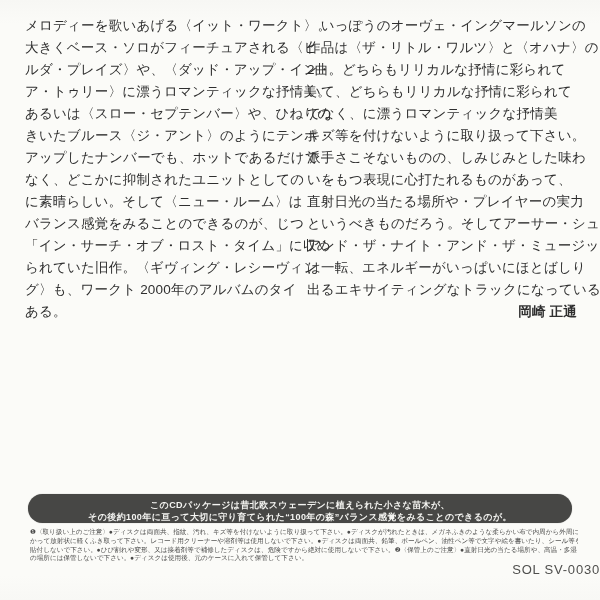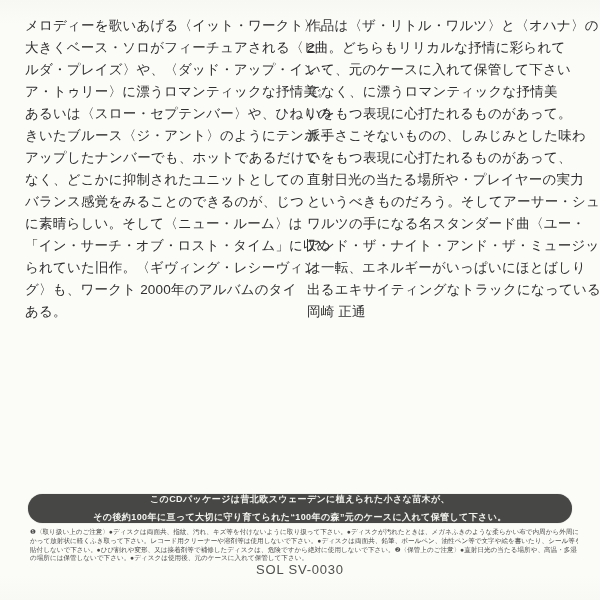--- a/index.html
+++ b/index.html
@@ -26,36 +26,36 @@
   .col-right { left: 307px; width: 280px; }
   .line {
     font-size: 13.5px;
     line-height: 22px;
     height: 22px;
     white-space: nowrap;
     letter-spacing: 0.2px;
     color: #2f2f2f;
   }
   .signature {
-    text-align: left;
+    text-align: right;
     padding-right: 10px;
-    font-weight: normal;
+    font-weight: bold;
   }
   .banner {
     position: absolute;
     left: 28px;
     right: 28px;
     top: 494px;
     height: 29px;
     border-radius: 15px;
     background: #474745;
     color: #f4f4f1;
     display: flex;
     flex-direction: column;
-    justify-content: space-between;
+    justify-content: flex-end;
     text-align: center;
     box-shadow: 0 0 1px rgba(0,0,0,0.4);
   }
   .banner-line {
     font-size: 9px;
     line-height: 11.5px;
     font-weight: bold;
     letter-spacing: 0.4px;
     white-space: nowrap;
   }
@@ -71,68 +71,68 @@
     color: #4b4b4a;
     white-space: nowrap;
     overflow: hidden;
     letter-spacing: 0px;
   }
   .catalog {
     position: absolute;
     left: 0;
     right: 0;
     top: 562px;
-    text-align: center;
+    text-align: right;
     font-size: 13px;
     letter-spacing: 0.8px;
     color: #4f4f4d;
   }
 </style>
 </head>
 <body>
 
 <div class="page">
 
   <div class="col col-left">
     <div class="line">メロディーを歌いあげる〈イット・ワークト〉。</div>
     <div class="line">大きくベース・ソロがフィーチュアされる〈ヒ</div>
     <div class="line">ルダ・プレイズ〉や、〈ダッド・アップ・イン・</div>
     <div class="line">ア・トゥリー〉に漂うロマンティックな抒情美。</div>
     <div class="line">あるいは〈スロー・セプテンバー〉や、ひねりの</div>
     <div class="line">きいたブルース〈ジ・アント〉のようにテンポ・</div>
     <div class="line">アップしたナンバーでも、ホットであるだけで</div>
     <div class="line">なく、どこかに抑制されたユニットとしての</div>
+    <div class="line">に素晴らしい。そして〈ニュー・ルーム〉は</div>
     <div class="line">バランス感覚をみることのできるのが、じつ</div>
-    <div class="line">に素晴らしい。そして〈ニュー・ルーム〉は</div>
     <div class="line">「イン・サーチ・オブ・ロスト・タイム」に収め</div>
     <div class="line">られていた旧作。〈ギヴィング・レシーヴィン</div>
     <div class="line">グ〉も、ワークト 2000年のアルバムのタイ</div>
     <div class="line">ある。</div>
   </div>
 
   <div class="col col-right">
+    <div class="line">　いっぽうのオーヴェ・イングマールソンの</div>
     <div class="line">作品は〈ザ・リトル・ワルツ〉と〈オハナ〉の</div>
     <div class="line">2曲。どちらもリリカルな抒情に彩られて</div>
-    <div class="line">いて、元のケースに入れて保管して下さい</div>
+    <div class="line">いて、どちらもリリカルな抒情に彩られて</div>
     <div class="line">でなく、に漂うロマンティックな抒情美</div>
-    <div class="line">いをもつ表現に心打たれるものがあって。</div>
+    <div class="line">キズ等を付けないように取り扱って下さい。</div>
     <div class="line">派手さこそないものの、しみじみとした味わ</div>
     <div class="line">いをもつ表現に心打たれるものがあって、</div>
     <div class="line">直射日光の当たる場所や・プレイヤーの実力</div>
     <div class="line">というべきものだろう。そしてアーサー・シュ</div>
-    <div class="line">ワルツの手になる名スタンダード曲〈ユー・</div>
     <div class="line">アンド・ザ・ナイト・アンド・ザ・ミュージック〉</div>
     <div class="line">は一転、エネルギーがいっぱいにほとばしり</div>
     <div class="line">出るエキサイティングなトラックになっている。</div>
     <div class="line signature">岡崎 正通</div>
   </div>
 
   <div class="banner">
     <div class="banner-line">このCDパッケージは昔北欧スウェーデンに植えられた小さな苗木が、</div>
-    <div class="banner-line">その後約100年に亘って大切に守り育てられた“100年の森”元のケースに入れて保管して下さい。</div>
+    <div class="banner-line">その後約100年に亘って大切に守り育てられた“100年の森”バランス感覚をみることのできるのが。</div>
   </div>
 
   <div class="fineprint">
     <div class="fp-line">❶〈取り扱い上のご注意〉●ディスクは両面共、指紋、汚れ、キズ等を付けないように取り扱って下さい。●ディスクが汚れたときは、メガネふきのような柔らかい布で内周から外周に向</div>
     <div class="fp-line">かって放射状に軽くふき取って下さい。レコード用クリーナーや溶剤等は使用しないで下さい。●ディスクは両面共、鉛筆、ボールペン、油性ペン等で文字や絵を書いたり、シール等を</div>
     <div class="fp-line">貼付しないで下さい。●ひび割れや変形、又は接着剤等で補修したディスクは、危険ですから絶対に使用しないで下さい。❷〈保管上のご注意〉●直射日光の当たる場所や、高温・多湿</div>
     <div class="fp-line">の場所には保管しないで下さい。●ディスクは使用後、元のケースに入れて保管して下さい。</div>
   </div>
 
   <div class="catalog">SOL SV-0030</div>

